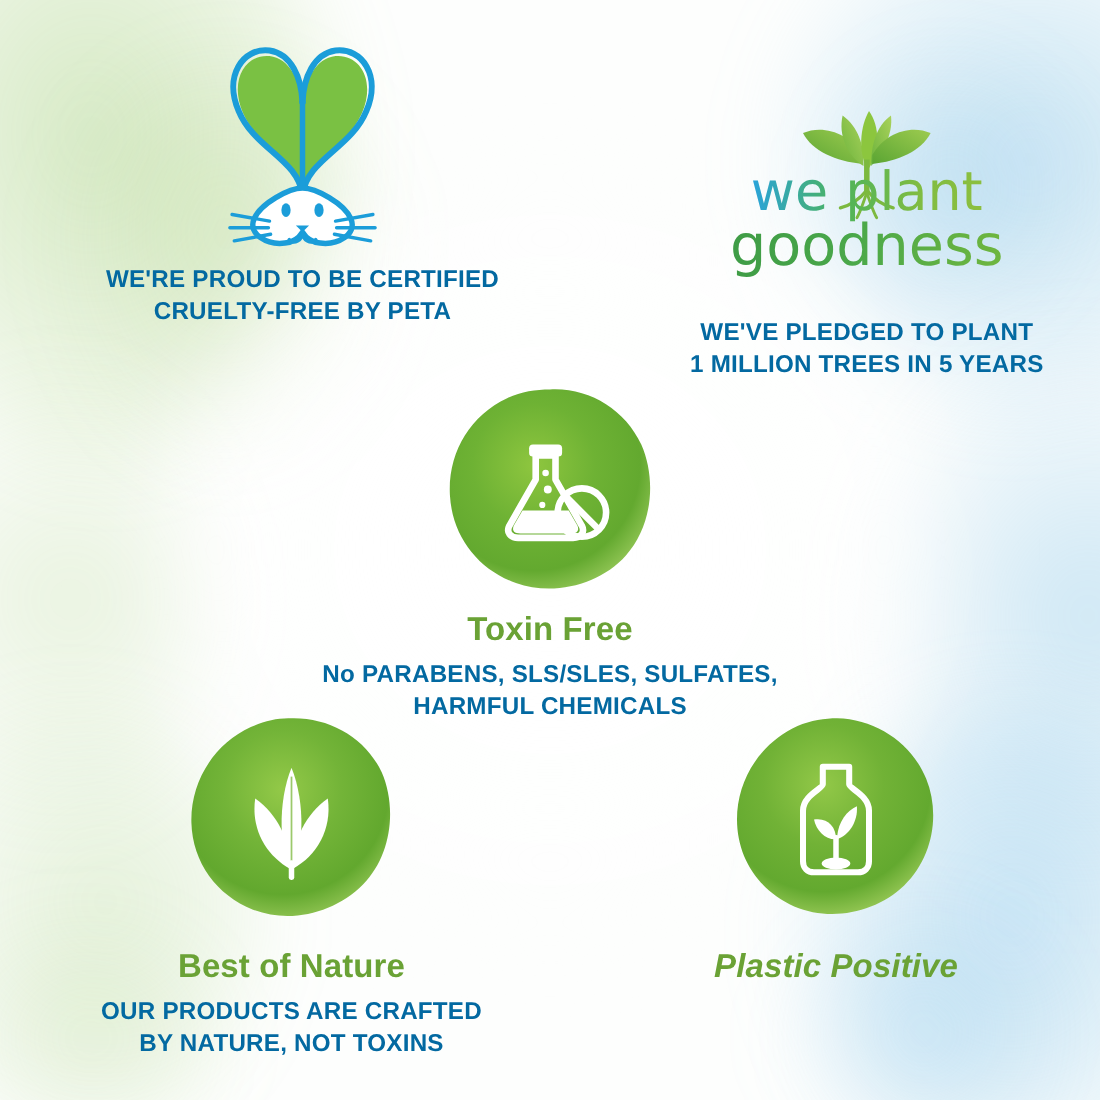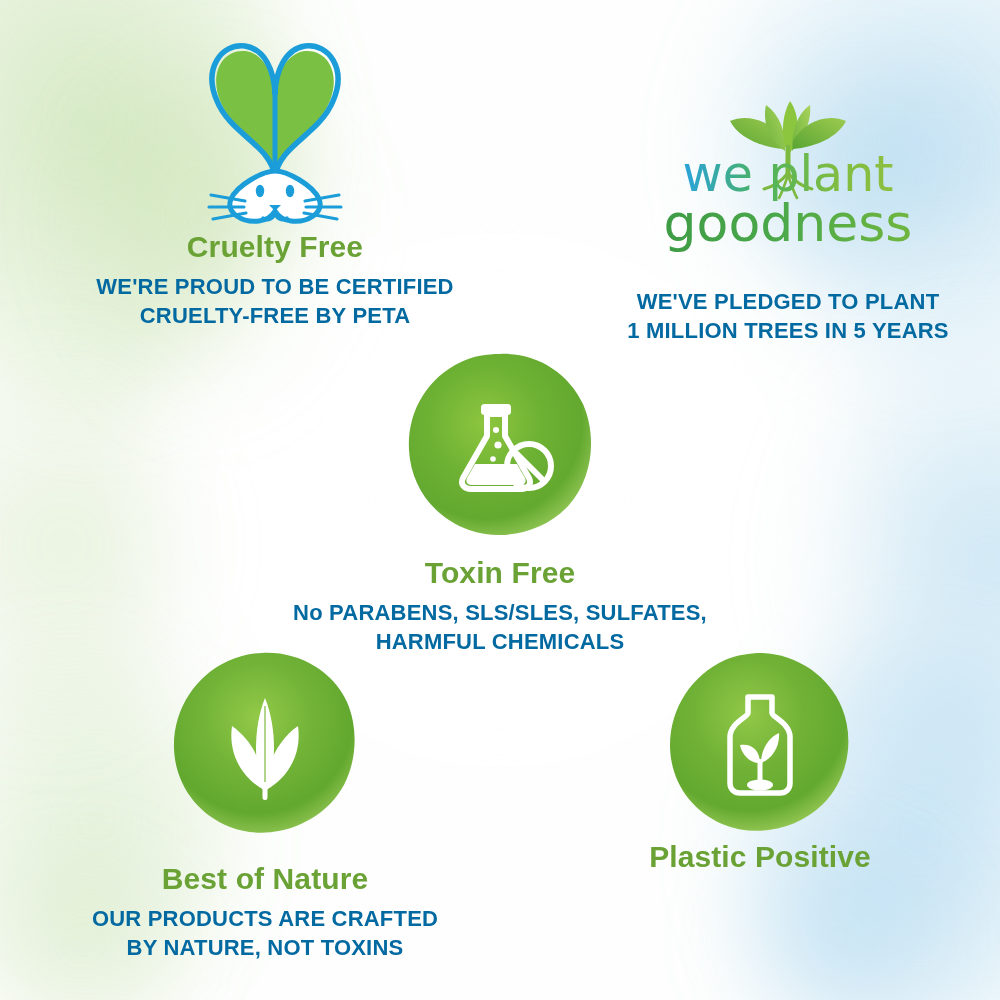--- a/index.html
+++ b/index.html
@@ -131,21 +131,20 @@
 
         <path d="M70 176 L 36 170" fill="none" stroke="#1b9dd9" stroke-width="3.1" stroke-linecap="round"></path>
         <path d="M69 182 L 34 182" fill="none" stroke="#1b9dd9" stroke-width="3.1" stroke-linecap="round"></path>
         <path d="M71 188 L 38 194" fill="none" stroke="#1b9dd9" stroke-width="3.1" stroke-linecap="round"></path>
 
         <path d="M130 176 L 164 170" fill="none" stroke="#1b9dd9" stroke-width="3.1" stroke-linecap="round"></path>
         <path d="M131 182 L 166 182" fill="none" stroke="#1b9dd9" stroke-width="3.1" stroke-linecap="round"></path>
         <path d="M129 188 L 162 194" fill="none" stroke="#1b9dd9" stroke-width="3.1" stroke-linecap="round"></path>
       </svg>
     </div>
-    <div class="badge-title">Cruelty Free</div>
     <div class="badge-sub">WE'RE PROUD TO BE CERTIFIED
 CRUELTY-FREE BY PETA</div>
   </div>
 
   <div class="cell" id="cell-plant">
     <div class="logo-wrap" style="height:160px;">
       <svg width="300" height="160" viewBox="0 0 300 160" aria-hidden="true">
         <defs>
           <linearGradient id="gradWP" x1="0" y1="0" x2="1" y2="0">
             <stop offset="0%" stop-color="#29a3dc"></stop>
@@ -300,16 +299,16 @@
           <path d="M57 72 C 58 58, 66 48, 75 44 C 76 58, 68 70, 57 74 Z" fill="#ffffff"></path>
 
           <path d="M55 74 C 46 74, 38 66, 36 56 C 48 54, 56 62, 56 74 Z" fill="#ffffff"></path>
 
           <rect x="53.5" y="70" width="5" height="24" rx="2.2" fill="#ffffff"></rect>
 
           <ellipse cx="56" cy="96" rx="13" ry="5.5" fill="#ffffff"></ellipse>
         </svg>
       </div>
     </div>
-    <div class="badge-title" style="">Plastic Positive</div>
+    <div class="badge-title" style="margin-top:22px;font-style:italic;">Plastic Positive</div>
   </div>
 
 </div>
 
 </body></html>

